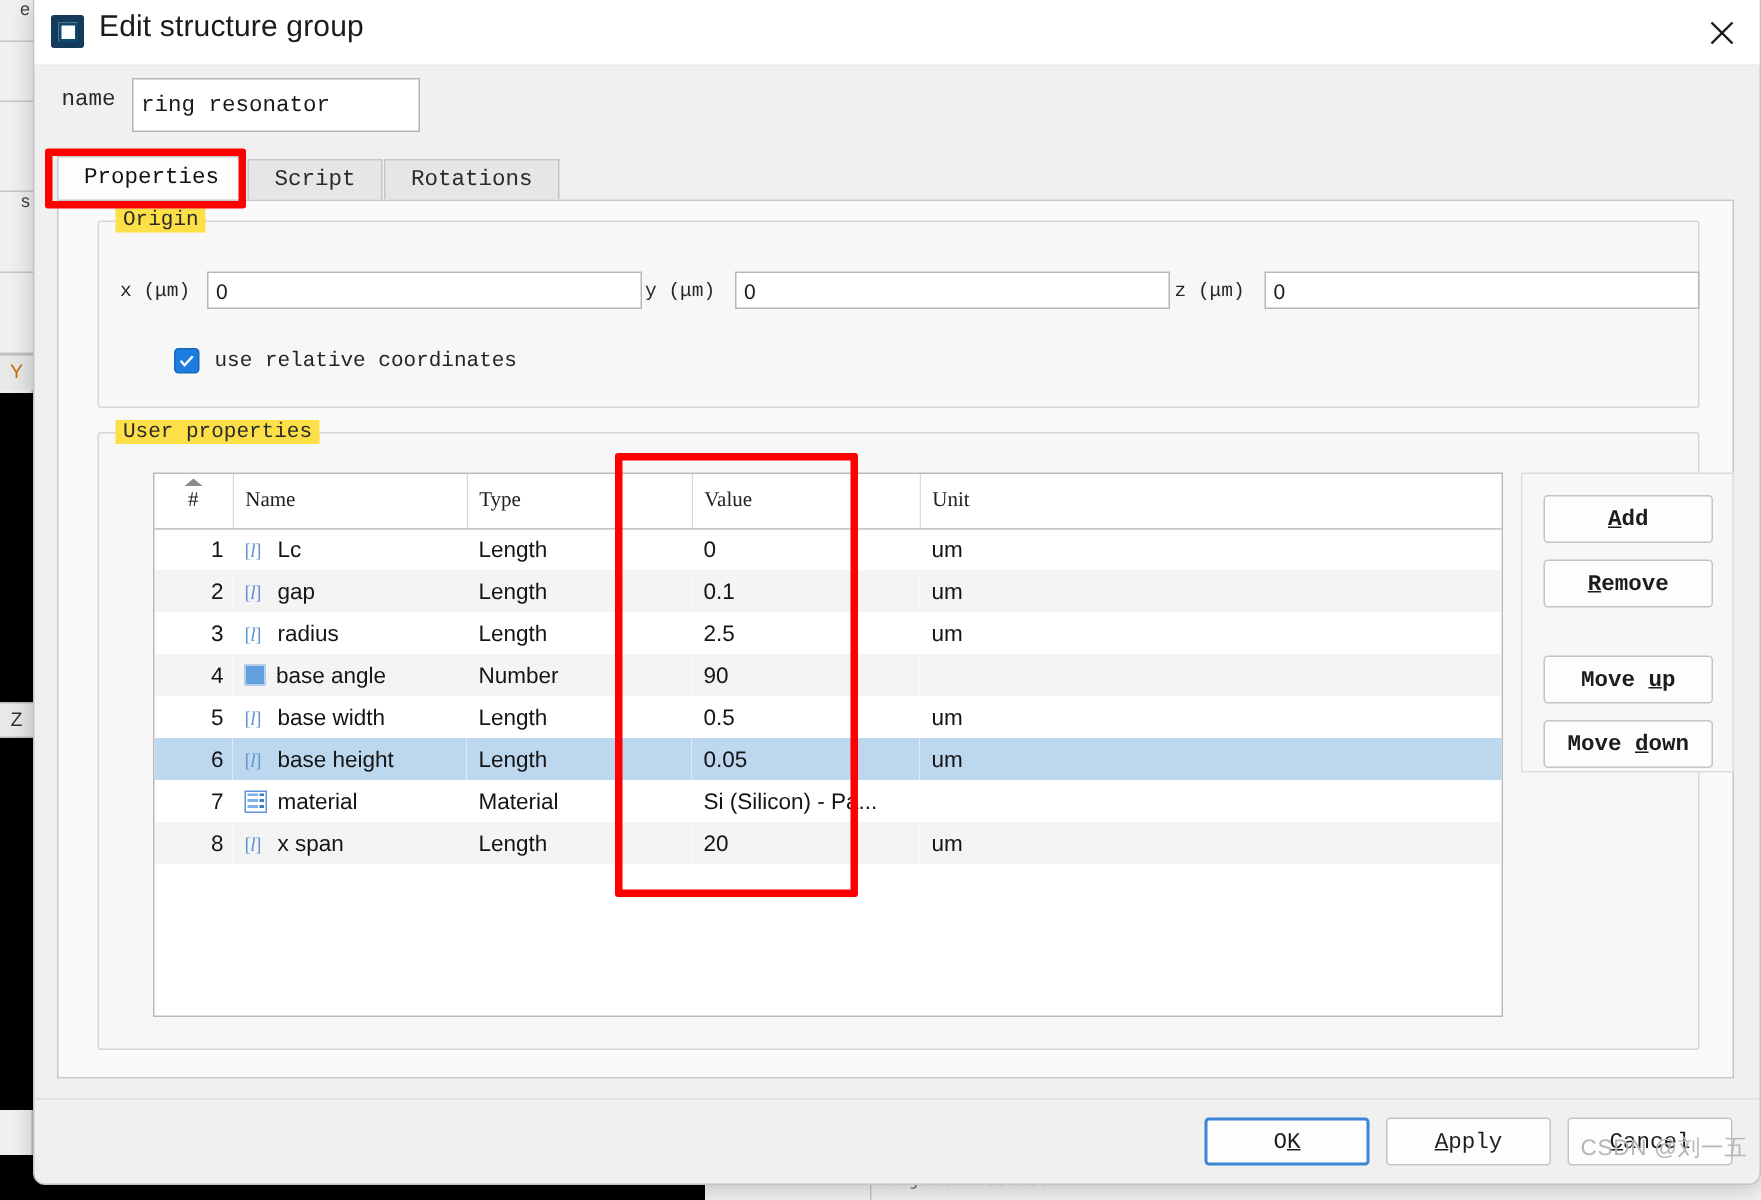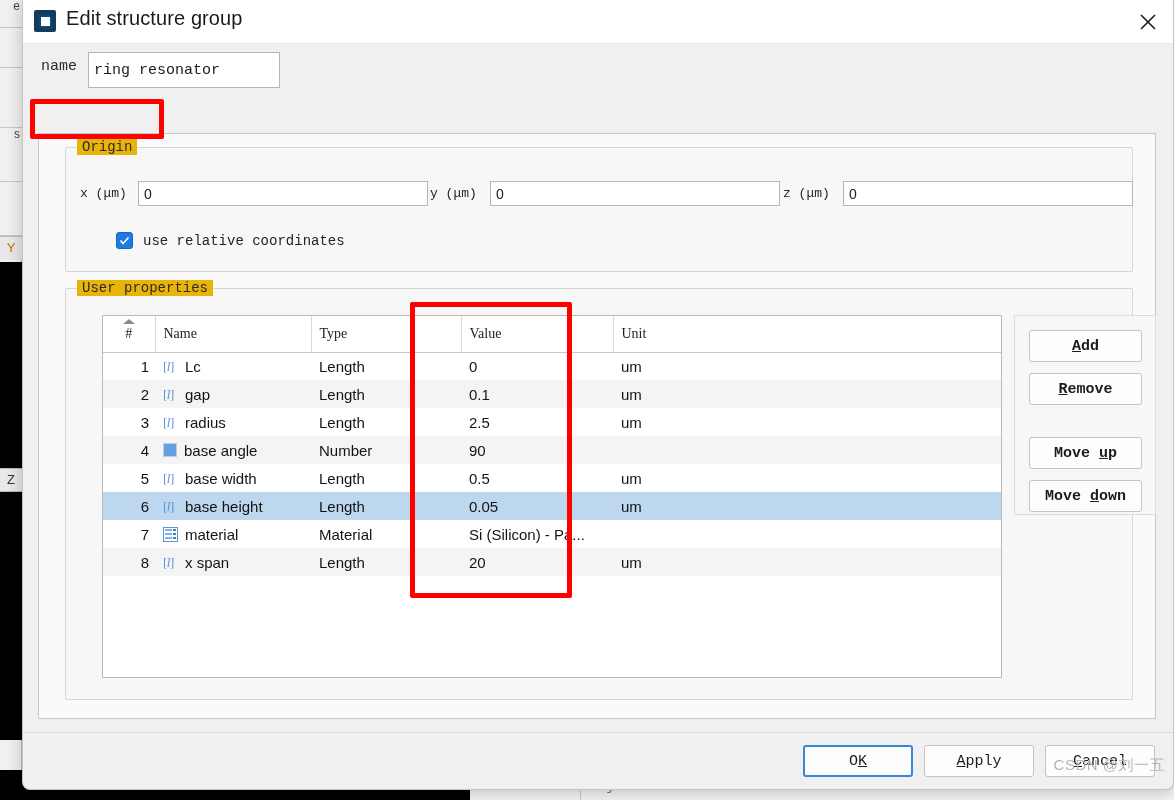--- a/index.html
+++ b/index.html
@@ -158,21 +158,21 @@
     background: #fafafa; border: 1px solid #c7c7c7;
   }
 
   
   .group {
     position: absolute; border: 1px solid #d6d6d6; background: #f7f7f7;
     border-radius: 2px;
   }
   .group-title {
     position: absolute; top: -9px; left: 11px; padding: 0 5px;
-    background: #eab308; font-size: 14px; color: #2b2b2b;
+    background: #fde047; font-size: 14px; color: #2b2b2b;
     font-family: "Liberation Mono", monospace;
   }
   #group-origin { left: 26px; top: 13px; width: 1068px; height: 125px; }
   #group-userprops { left: 26px; top: 154px; width: 1068px; height: 412px; }
 
   .coord-label {
     position: absolute; font-size: 13px; color: #272727;
     font-family: "Liberation Mono", monospace;
   }
   .coord-input {
@@ -354,20 +354,25 @@
           <line x1="18" y1="4" x2="4" y2="18" stroke="#1a1a1a" stroke-width="1.6"></line>
         </svg>
       </div>
     </div>
 
     <div class="name-row">
       <div class="name-label">name</div>
       <input class="name-input" type="text" value="ring resonator" style="">
     </div>
 
+    <div class="tabs">
+      <div class="tab active">Properties</div>
+      <div class="tab">Script</div>
+      <div class="tab">Rotations</div>
+    </div>
 
     <div class="tabpanel">
 
       <div class="group" id="group-origin">
         <div class="group-title">Origin</div>
 
         <div class="coord-label" style="left:14px; top:38px;text-align:center;">x (μm)</div>
         <input class="coord-input" style="left: 72px; top: 33px; width: 290px;" type="text" value="0">
 
         <div class="coord-label" style="left:364px; top:38px;">y (μm)</div>

